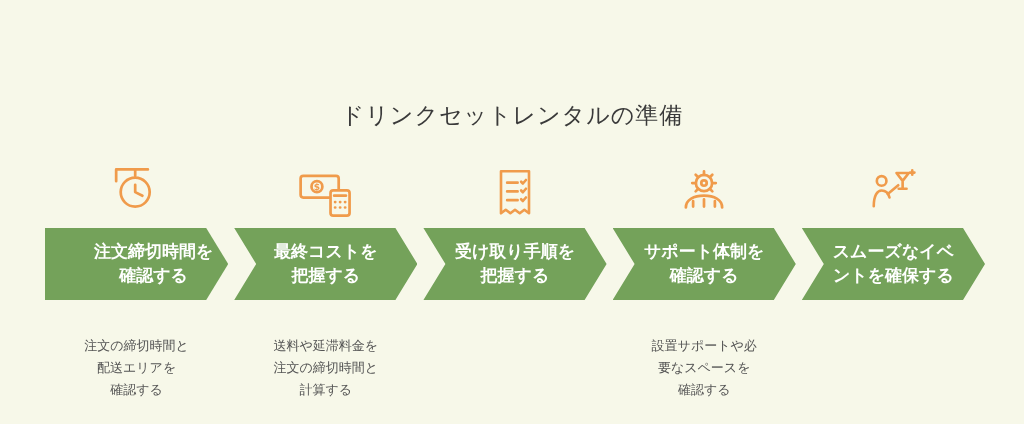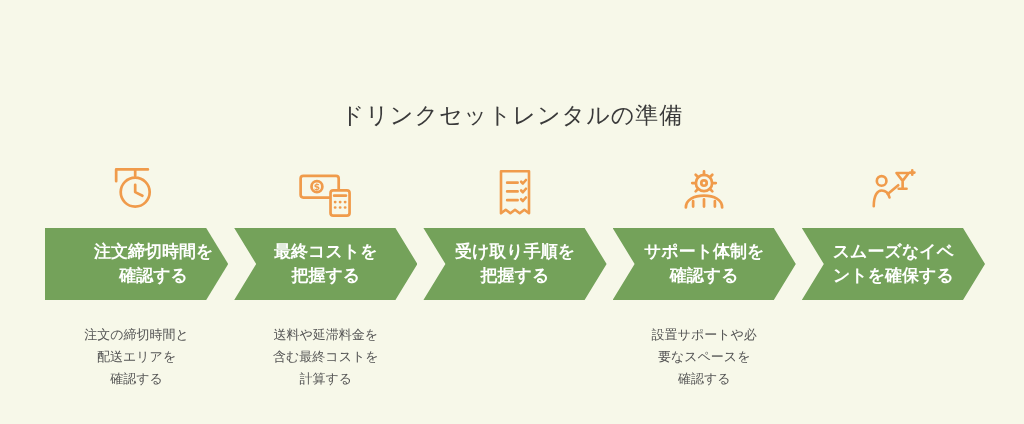--- a/index.html
+++ b/index.html
@@ -70,21 +70,21 @@
     white-space: pre-line;
     clip-path: polygon(0 0, calc(100% - 22px) 0, 100% 50%, calc(100% - 22px) 100%, 0 100%);
     padding-right: 14px;
     padding-left: 48px;
   }
   .arrow.notched {
     clip-path: polygon(0 0, calc(100% - 22px) 0, 100% 50%, calc(100% - 22px) 100%, 0 100%, 22px 50%);
     padding-left: 14px;
   }
   .desc {
-    margin-top: 24px;
+    margin-top: 35px;
     font-size: 13px;
     line-height: 1.7;
     color: #545454;
     text-align: center;
     white-space: pre-line;
   }
 </style>
 </head>
 <body>
 
@@ -116,21 +116,21 @@
           <circle cx="22" cy="25" r="6"></circle>
           <text x="22" y="29" text-anchor="middle" font-size="10" fill="#f09b4b" stroke="none" font-weight="bold">$</text>
           <rect x="37" y="29" width="21" height="28" rx="3" fill="#f7f8e9"></rect>
           <path d="M41 35 H54"></path>
           <path d="M42 42 h0.2 M47.5 42 h0.2 M53 42 h0.2 M42 48 h0.2 M47.5 48 h0.2 M53 48 h0.2"></path>
         </svg>
       </div>
       <div class="arrow notched">最終コストを
 把握する</div>
       <div class="desc">送料や延滞料金を
-含む最終コストを
+注文の締切時間と
 計算する</div>
     </div>
 
     <div class="step">
       <div class="icon-wrap">
         <svg width="56" height="56" viewBox="0 0 64 64">
           <path d="M16 6 H48 V54 l-5.3 -4 l-5.3 4 l-5.4 -4 l-5.3 4 l-5.3 -4 l-5.4 4 Z"></path>
           <path d="M23 19 h12 M23 29 h12 M23 39 h12"></path>
           <path d="M39 18 l2 2 l3.5 -4 M39 28 l2 2 l3.5 -4 M39 38 l2 2 l3.5 -4"></path>
         </svg>

